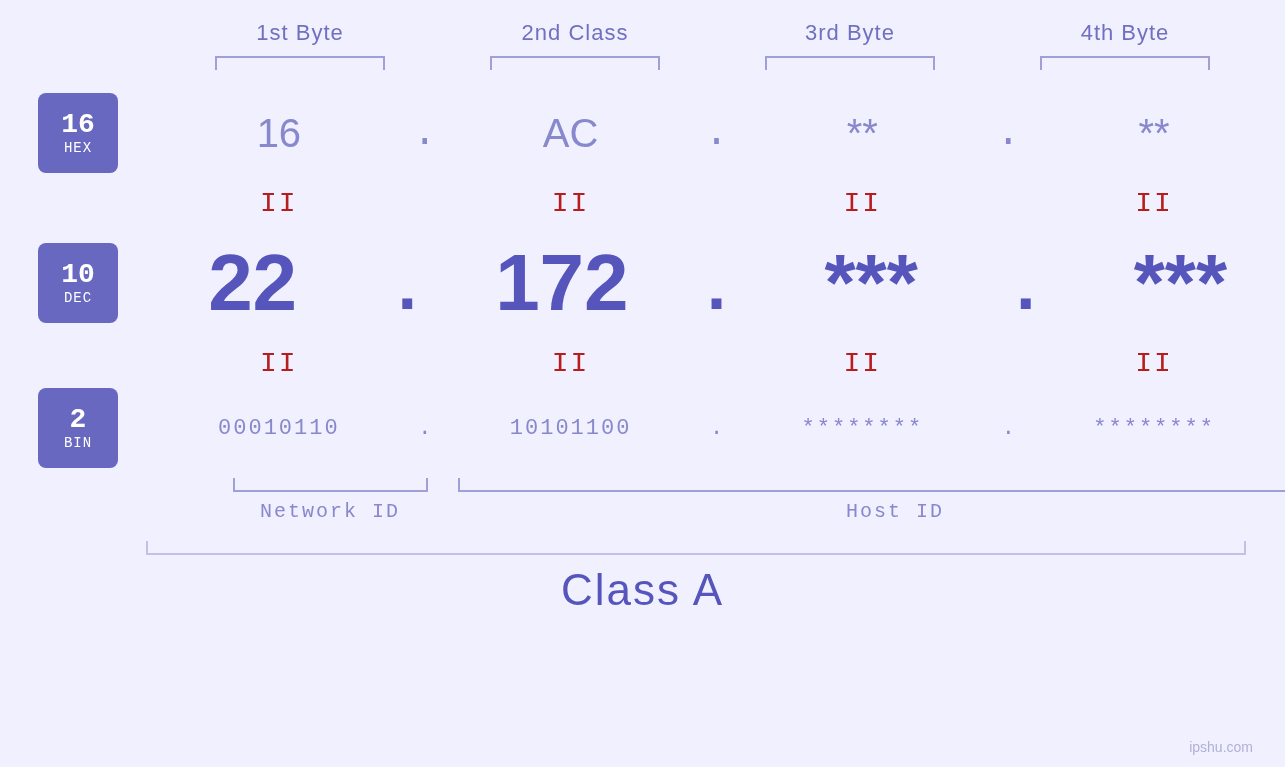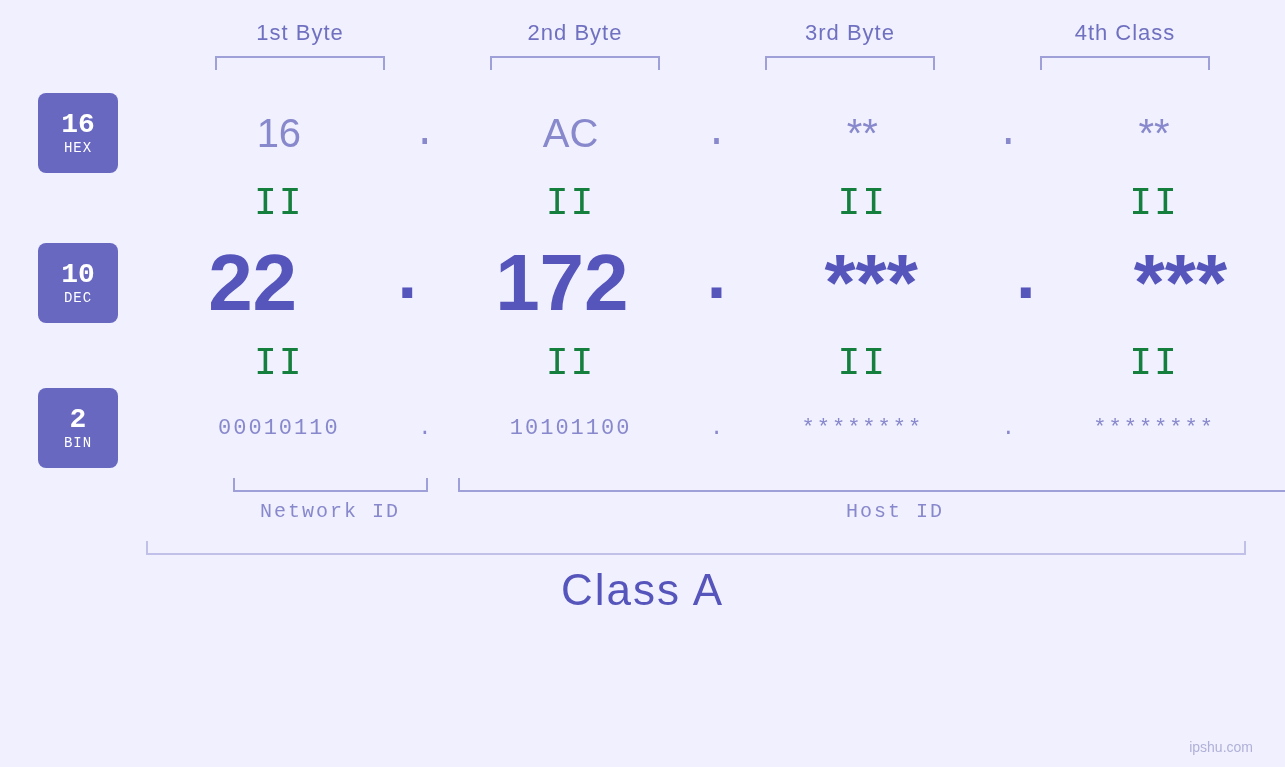--- a/index.html
+++ b/index.html
@@ -132,33 +132,32 @@
       display: flex;
       height: 50px;
       align-items: center;
     }
 
     .eq-cell {
       flex: 1;
       display: flex;
       align-items: center;
       justify-content: center;
-      font-size: 38px;
-      color: #15803d;
+      font-size: 28px;
+      color: #b91c1c;
       letter-spacing: 2px;
     }
 
     .eq-dot {
       width: 30px;
     }
 
     
     .dec-row {
       display: flex;
-      align-items: center;
       height: 110px;
       gap: 35px;
     }
 
     .cell-dec {
       flex: 1;
       display: flex;
       align-items: center;
       justify-content: center;
       font-size: 80px;
@@ -289,23 +288,23 @@
       height: 50px;
     }
   </style>
 </head>
 <body>
 
 <div class="container">
 
   <div class="byte-headers">
     <div class="byte-header">1st Byte</div>
-    <div class="byte-header">2nd Byte</div>
+    <div class="byte-header">2nd Class</div>
     <div class="byte-header">3rd Byte</div>
-    <div class="byte-header">4th Class</div>
+    <div class="byte-header">4th Byte</div>
   </div>
 
   <div class="top-brackets">
     <div class="bracket-group">
         <div class="bracket-top"></div>
       </div>
     <div class="bracket-group">
         <div class="bracket-top"></div>
       </div>
     <div class="bracket-group">

